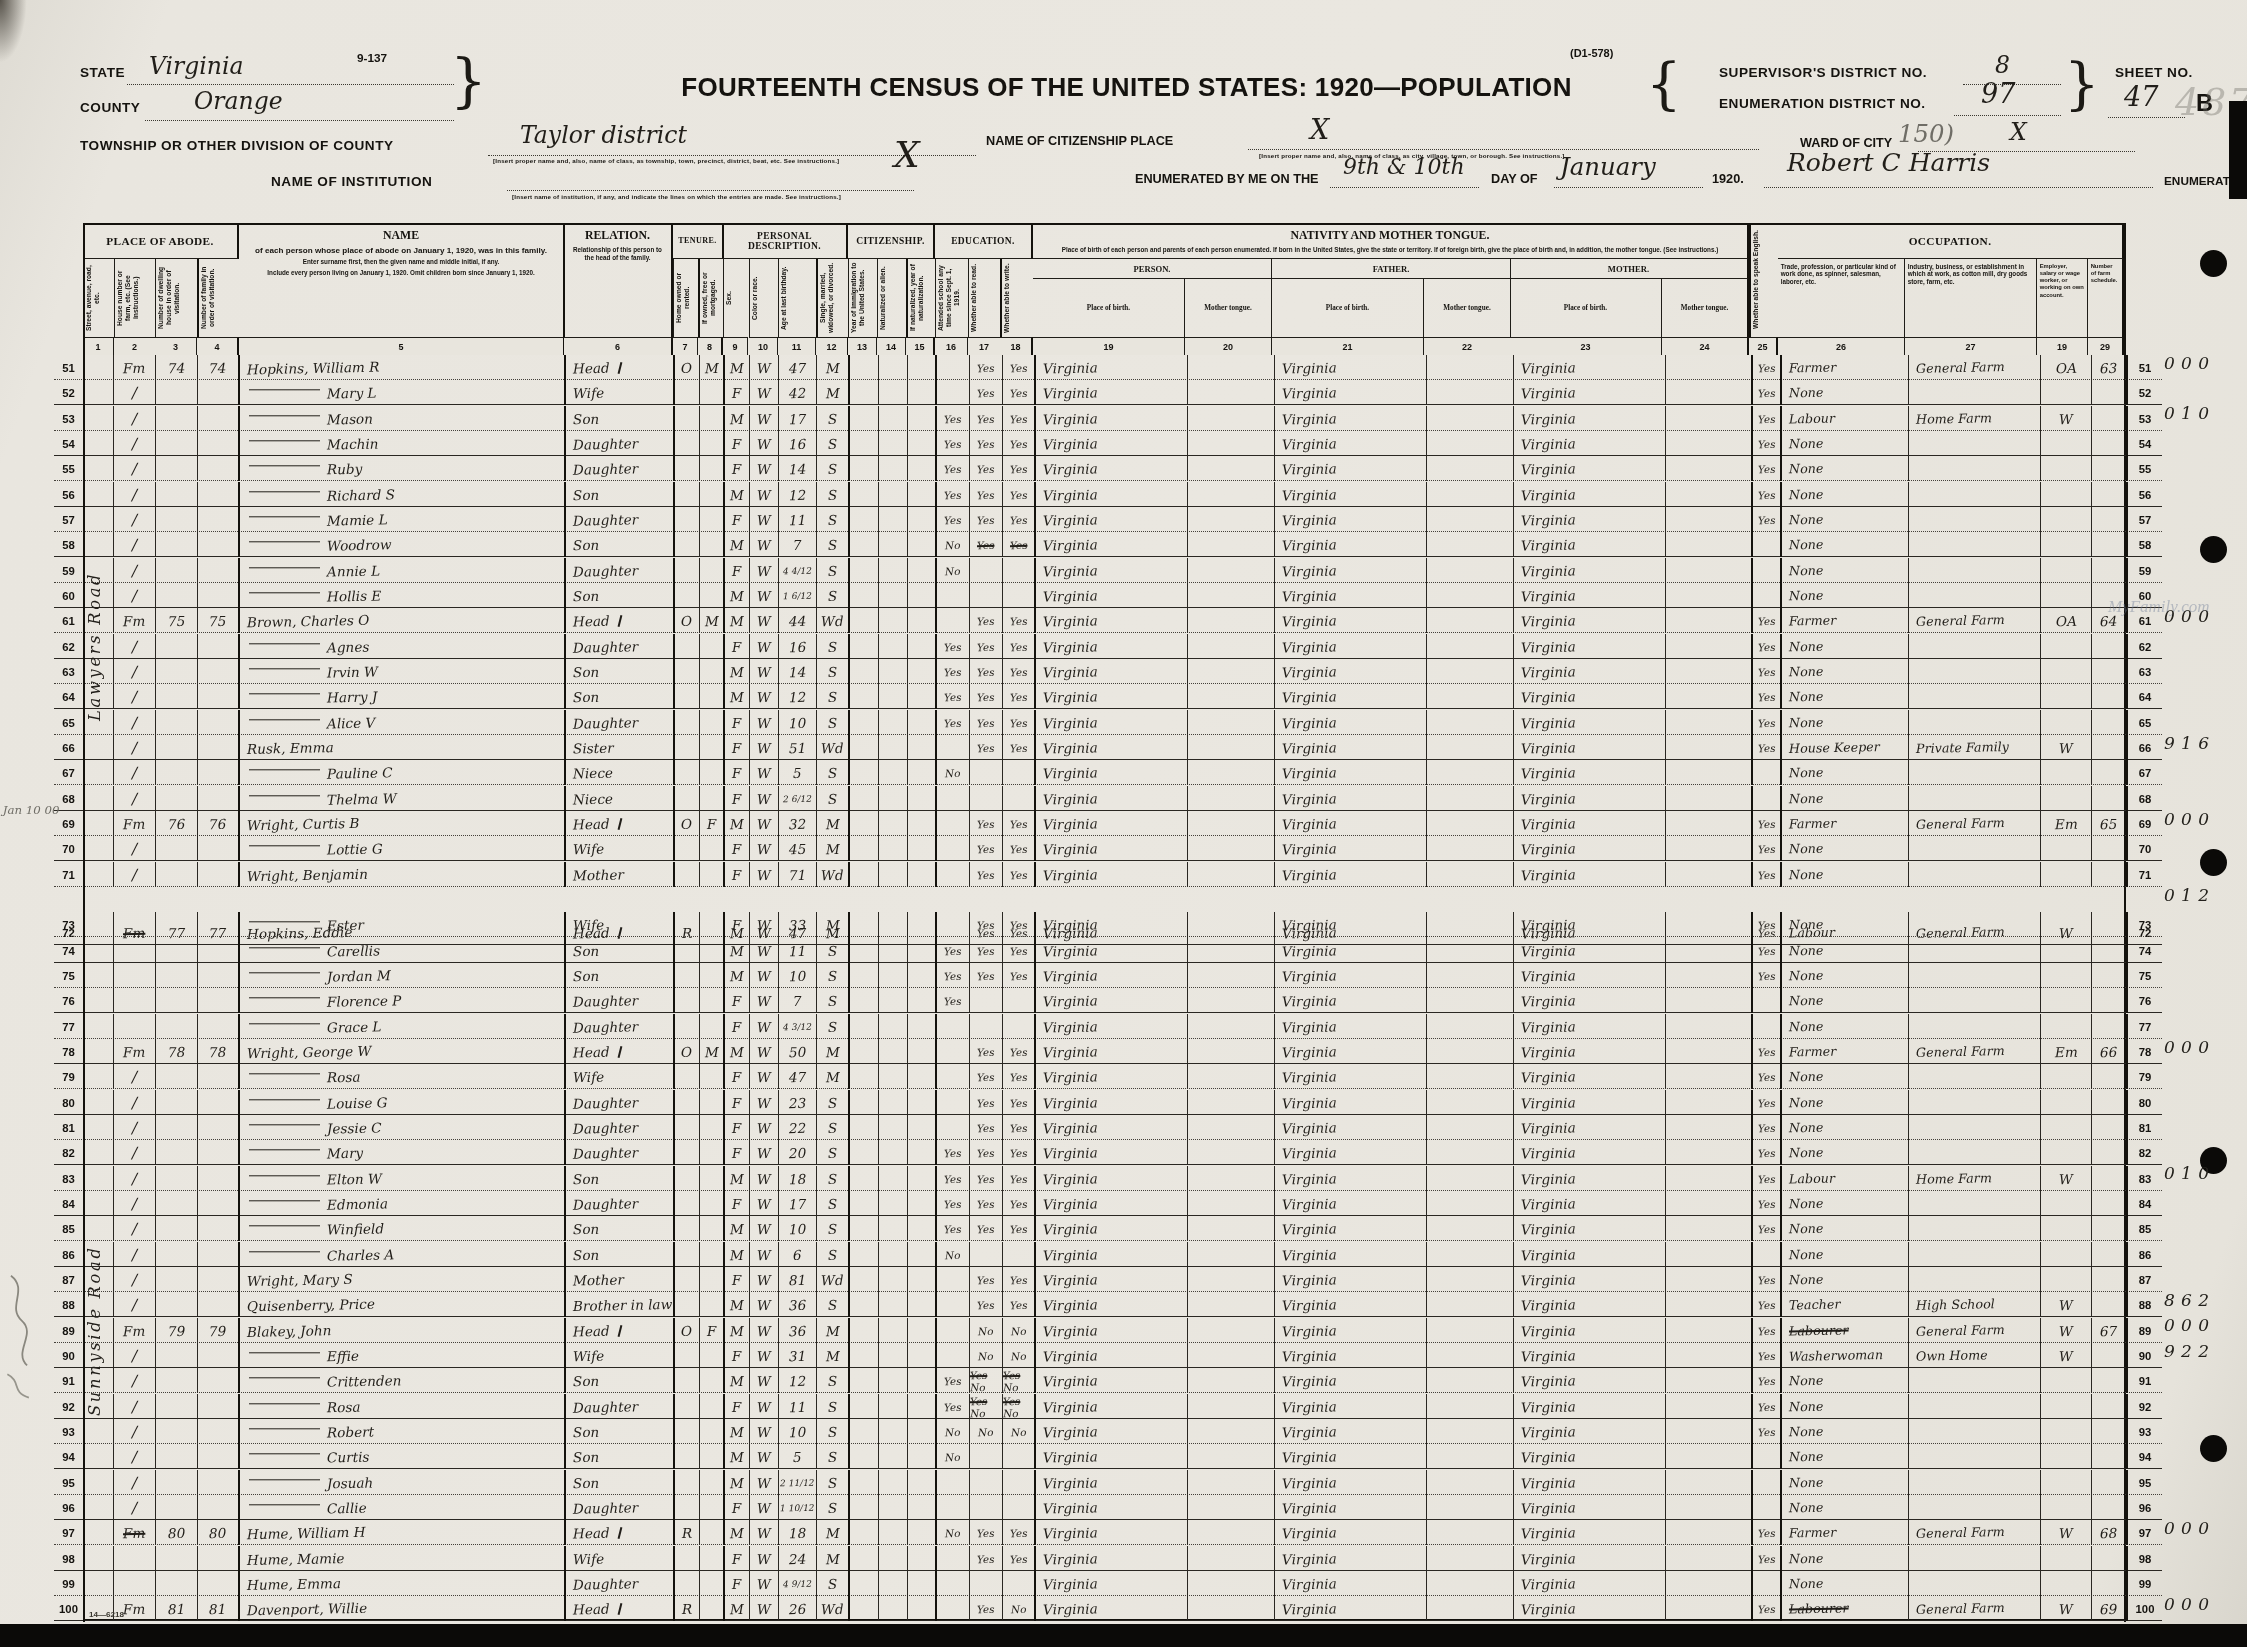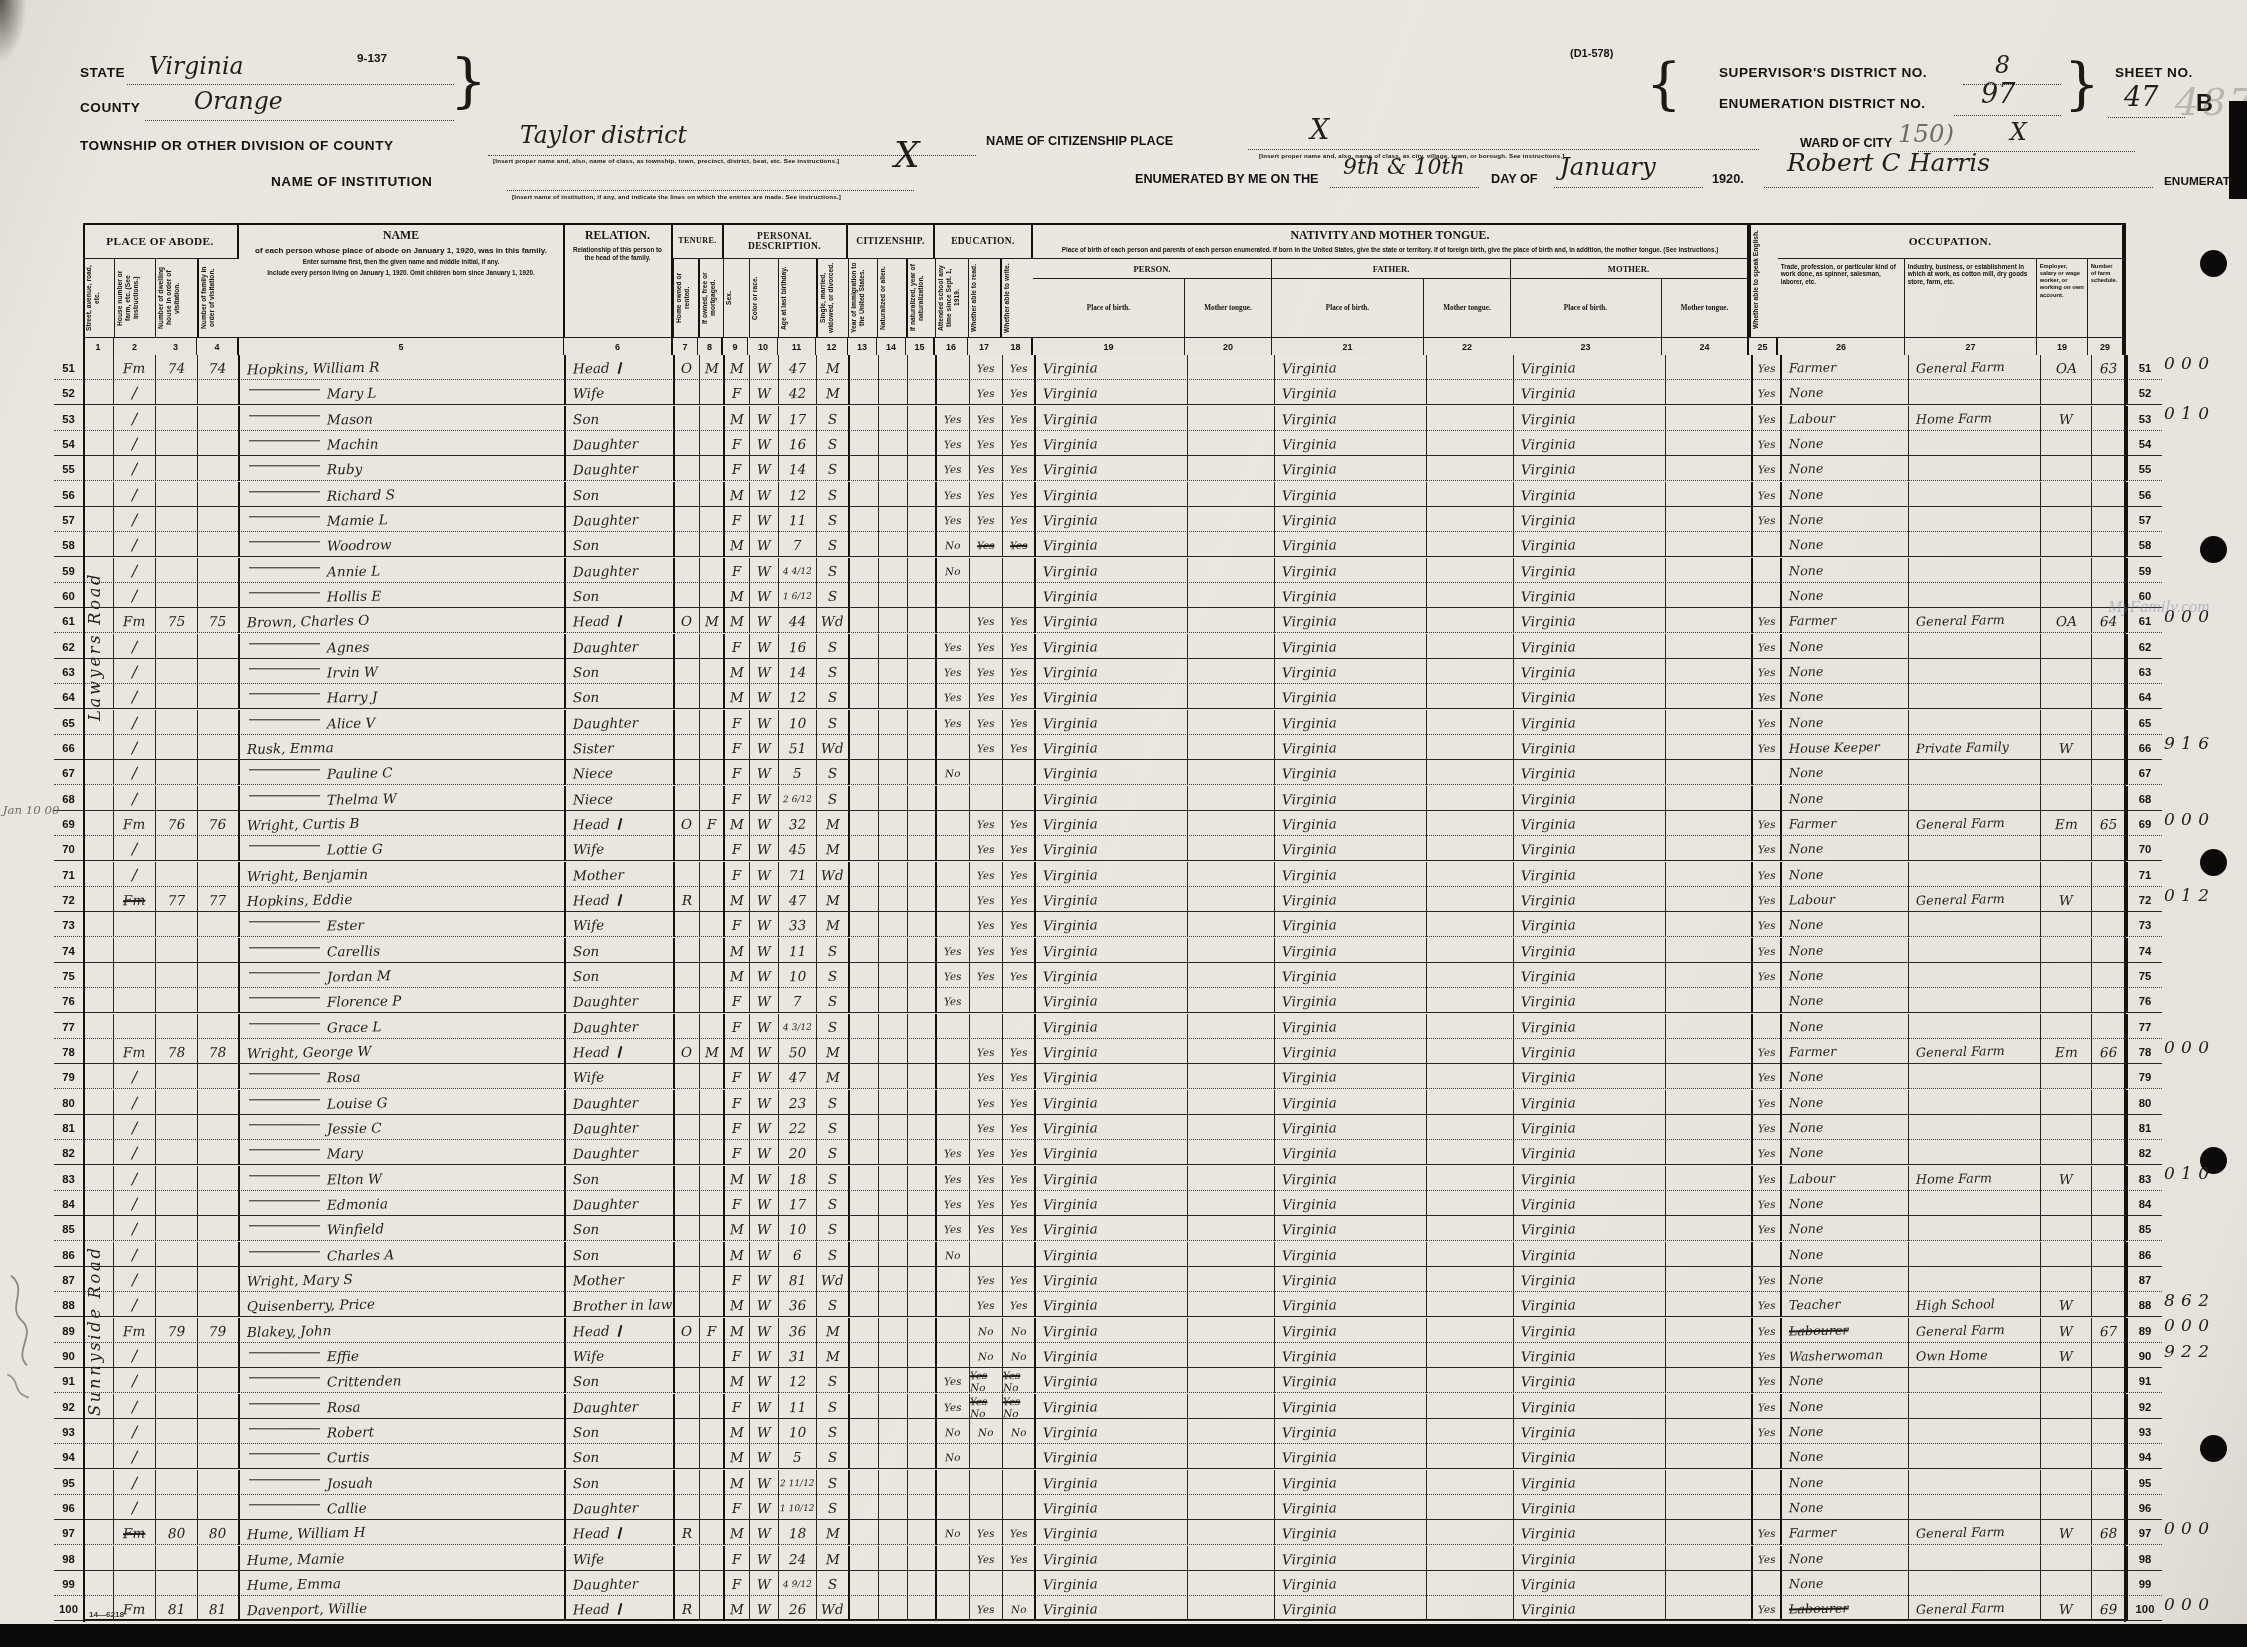--- a/index.html
+++ b/index.html
@@ -62,20 +62,21 @@
   .edge{position:absolute;left:0;top:0;width:27px;height:63px;background:radial-gradient(ellipse at 0 0,#57534b,rgba(90,86,78,0) 70%);}
 </style>
 </head>
 <body>
 
 <div class="page">
   <div class="edge"></div>
 
   <div class="pr b" style="left:357px;top:51px;font-size:11.8px;">9-137</div>
   <div class="pr b" style="left:1570px;top:47px;font-size:11px;">(D1-578)</div>
+  <div class="pr b" style="left:579px;top:72px;width:1095px;text-align:center;font-size:26px;letter-spacing:0.3px;">FOURTEENTH CENSUS OF THE UNITED STATES: 1920—POPULATION</div>
 
   <div class="pr lbl" style="left:80px;top:65px;">STATE</div>
   <div class="pr dotl" style="left:127px;top:83px;width:327px;"></div>
   <div class="pr hw hwbig" style="left:149px;top:52px;">Virginia</div>
   <div class="pr lbl" style="left:80px;top:100px;">COUNTY</div>
   <div class="pr dotl" style="left:145px;top:119px;width:309px;"></div>
   <div class="pr hw hwbig" style="left:194px;top:87px;">Orange</div>
   <div class="pr brace" style="left:450px;top:47px;font-size:58px;">}</div>
 
   <div class="pr lbl" style="left:80px;top:138px;">TOWNSHIP OR OTHER DIVISION OF COUNTY</div>
@@ -1827,21 +1828,21 @@
           <span class="hw" style="font-size: 12.7px;"></span>
         </div>
         <div class="c i28" style="width: 51px;">
           <span class="hw"></span>
         </div>
         <div class="c i29 h2" style="width: 36px;">
           <span class="hw"></span>
         </div>
         <div class="c i30" style="width: 34px;">71</div>
       </div>
-      <div class="drow sol" style="top: 664px;">
+      <div class="drow sol" style="top: 697px;">
         <div class="c i0" style="width: 29px;">72</div>
         <div class="c i1" style="width: 31px;"></div>
         <div class="c i2" style="width: 42px;">
           <span class="hw"><s>Fm</s></span>
         </div>
         <div class="c i3" style="width: 42px;">
           <span class="hw">77</span>
         </div>
         <div class="c i4 h2" style="width: 42px;">
           <span class="hw">77</span>

